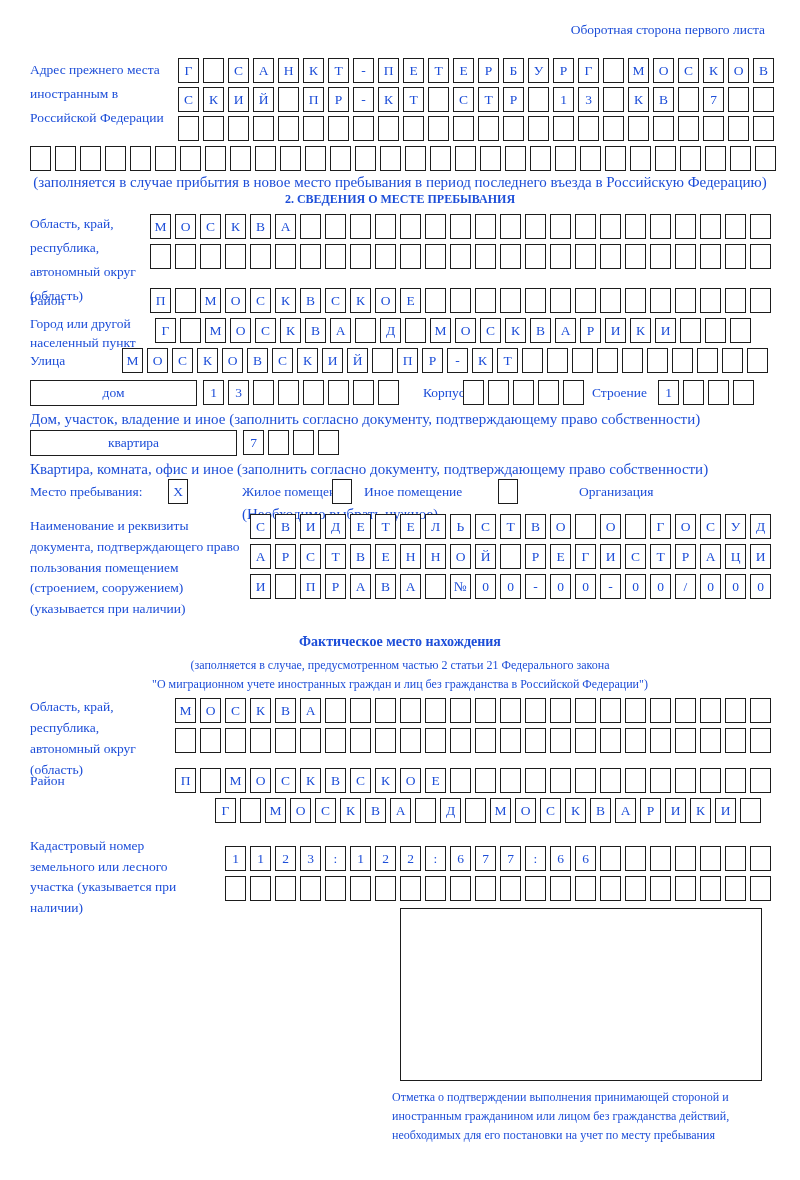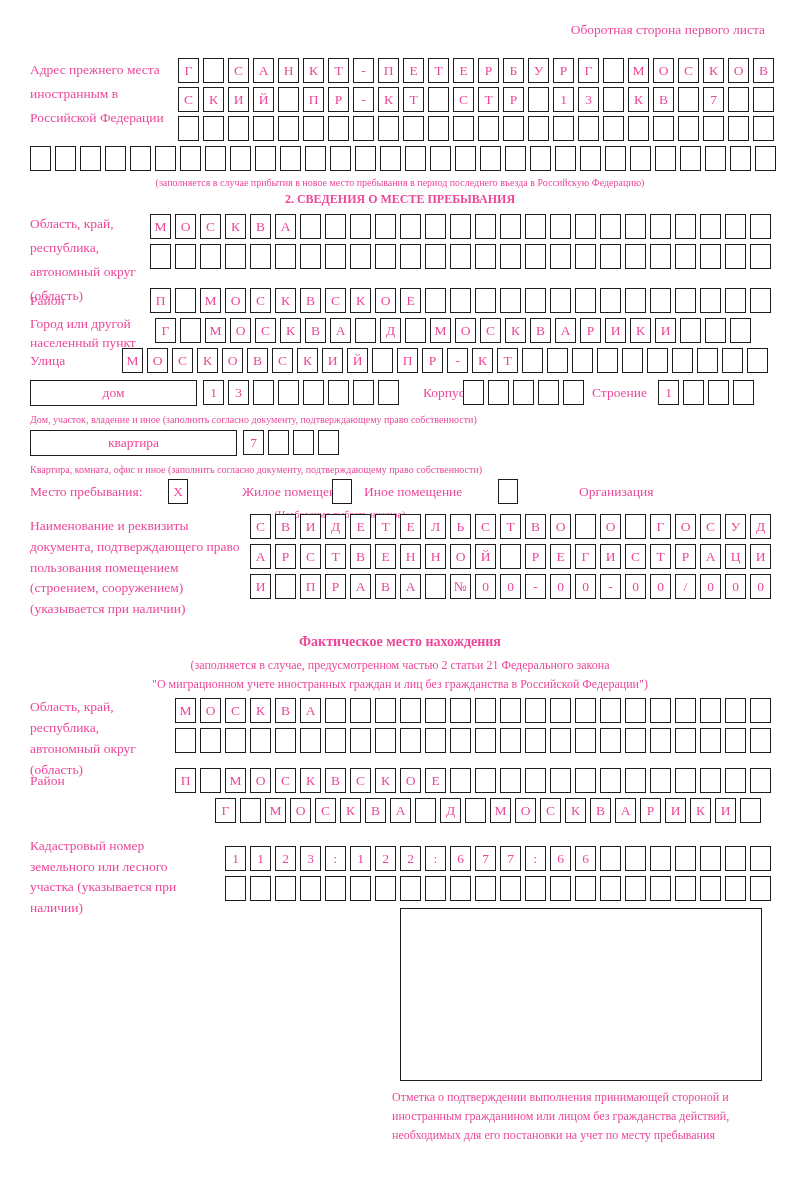--- a/index.html
+++ b/index.html
@@ -1,26 +1,26 @@
 <!DOCTYPE html>
 <html><head>
 <meta charset="utf-8">
 <style>
   html,body{margin:0;padding:0;background:#fff;}
   .page{position:relative;width:800px;height:1180px;background:#fff;overflow:hidden;
-        font-family:"Liberation Serif","DejaVu Serif",serif;color:#ec4899;}
+        font-family:"Liberation Serif","DejaVu Serif",serif;color:#1d4ed8;}
   .abs{position:absolute;}
   .cells{display:flex;}
   .cb{flex:none;display:inline-flex;align-items:center;justify-content:center;
       width:21px;height:25px;border:1.6px solid #1d1d1d;box-sizing:border-box;
       margin-right:4px;font-size:13.5px;line-height:1;background:#fff;}
   .cells .cb:last-child{margin-right:0;}
   .lbl{font-size:13.5px;line-height:24px;}
   .lbl-sm{font-size:13.5px;line-height:19px;}
-  .note{font-size:10px;line-height:15px;}
+  .note{font-size:15px;line-height:15px;}
   .center{text-align:center;width:800px;left:0;}
   .title{font-weight:bold;font-size:12px;}
   .boxlabel{display:flex;align-items:center;justify-content:center;
             border:1.6px solid #1d1d1d;box-sizing:border-box;height:26px;
             font-size:13.5px;background:#fff;}
   .chk{display:inline-flex;align-items:center;justify-content:center;
        width:20px;height:25px;border:1.6px solid #1d1d1d;box-sizing:border-box;
        font-size:13.5px;background:#fff;}
   .stamp{border:1.6px solid #1d1d1d;box-sizing:border-box;background:#fff;}
 </style>

